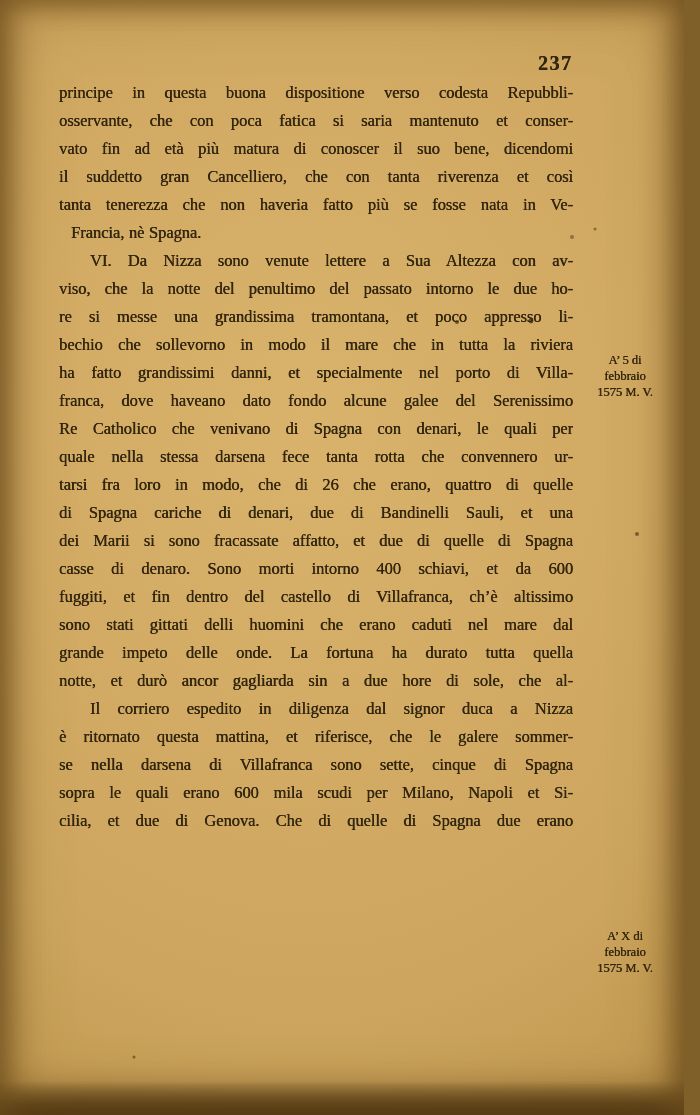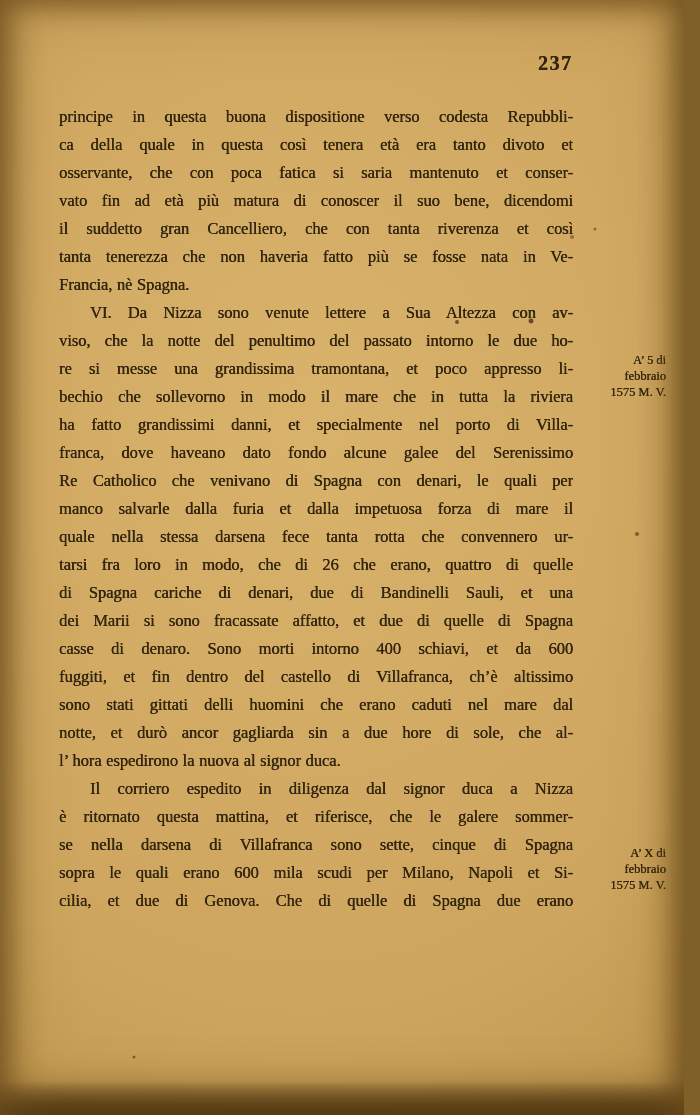--- a/index.html
+++ b/index.html
@@ -17,37 +17,37 @@
       var(--paper,#cda55e) 55%,
       var(--paper-dark,#b48a40) 100%);
     color:var(--ink,#33260f);
   }
   .pagenum{
     position:absolute;top:52px;left:538px;
     font-size:20px;font-weight:bold;letter-spacing:1.5px;
     text-shadow:0.3px 0 currentColor;
   }
   .text-block{
-    position:absolute;top:103px;left:59px;width:514px;
+    position:absolute;top:79px;left:59px;width:514px;
   }
   .text-line{
     font-size:16.5px;line-height:28px;height:28px;overflow:hidden;
     letter-spacing:-0.05px;word-spacing:0.5px;
     text-shadow:0.35px 0 currentColor;
   }
   .j{text-align:justify;text-align-last:justify;}
-  .l{text-align:center;text-align-last:left;}
+  .l{text-align:center;text-align-last:left;margin-left:12px;}
   .i{text-indent:31px;}
   .margin-note{
-    position:absolute;left:584px;width:82px;text-align:right;
+    position:absolute;left:584px;width:82px;text-align:center;
     font-size:12.5px;line-height:16px;
     text-shadow:0.3px 0 currentColor;
   }
   .note-1{top:352px;}
-  .note-2{top:845px;}
+  .note-2{top:928px;}
   .specks{
     position:absolute;top:0;left:0;width:2px;height:2px;border-radius:50%;
     pointer-events:none;
     box-shadow:
       456px 321px 0 1px rgba(62,44,16,.7),
       530px 320px 0 1.5px rgba(62,44,16,.75),
       636px 533px 0 1px rgba(62,44,16,.6),
       594px 228px 0 0.5px rgba(62,44,16,.5),
       571px 236px 0 1px rgba(62,44,16,.45),
       133px 1056px 0 0.5px rgba(62,44,16,.55);
@@ -70,43 +70,41 @@
 </style>
 </head>
 <body>
 
 <div class="paper">
 
   <div class="pagenum">237</div>
 
   <div class="text-block">
       <div class="text-line j">principe in questa buona dispositione verso codesta Repubbli-</div>
-      <div class="text-line j">ca della quale in questa così tenera età era tanto divoto et</div>
       <div class="text-line j">osservante, che con poca fatica si saria mantenuto et conser-</div>
       <div class="text-line j">vato fin ad età più matura di conoscer il suo bene, dicendomi</div>
       <div class="text-line j">il suddetto gran Cancelliero, che con tanta riverenza et così</div>
       <div class="text-line j">tanta tenerezza che non haveria fatto più se fosse nata in Ve-</div>
       <div class="text-line l">Francia, nè Spagna.</div>
       <div class="text-line j i">VI. Da Nizza sono venute lettere a Sua Altezza con av-</div>
       <div class="text-line j">viso, che la notte del penultimo del passato intorno le due ho-</div>
       <div class="text-line j">re si messe una grandissima tramontana, et poco appresso li-</div>
       <div class="text-line j">bechio che sollevorno in modo il mare che in tutta la riviera</div>
       <div class="text-line j">ha fatto grandissimi danni, et specialmente nel porto di Villa-</div>
       <div class="text-line j">franca, dove haveano dato fondo alcune galee del Serenissimo</div>
       <div class="text-line j">Re Catholico che venivano di Spagna con denari, le quali per</div>
-      <div class="text-line j">manco salvarle dalla furia et dalla impetuosa forza di mare il</div>
       <div class="text-line j">quale nella stessa darsena fece tanta rotta che convennero ur-</div>
       <div class="text-line j">tarsi fra loro in modo, che di 26 che erano, quattro di quelle</div>
       <div class="text-line j">di Spagna cariche di denari, due di Bandinelli Sauli, et una</div>
       <div class="text-line j">dei Marii si sono fracassate affatto, et due di quelle di Spagna</div>
       <div class="text-line j">casse di denaro. Sono morti intorno 400 schiavi, et da 600</div>
       <div class="text-line j">fuggiti, et fin dentro del castello di Villafranca, ch’è altissimo</div>
       <div class="text-line j">sono stati gittati delli huomini che erano caduti nel mare dal</div>
+      <div class="text-line j">grande impeto delle onde. La fortuna ha durato tutta quella</div>
       <div class="text-line j">notte, et durò ancor gagliarda sin a due hore di sole, che al-</div>
-      <div class="text-line l">l’ hora espedirono la nuova al signor duca.</div>
       <div class="text-line j i">Il corriero espedito in diligenza dal signor duca a Nizza</div>
       <div class="text-line j">è ritornato questa mattina, et riferisce, che le galere sommer-</div>
       <div class="text-line j">se nella darsena di Villafranca sono sette, cinque di Spagna</div>
       <div class="text-line j">sopra le quali erano 600 mila scudi per Milano, Napoli et Si-</div>
       <div class="text-line j">cilia, et due di Genova. Che di quelle di Spagna due erano</div>
     </div>
 
   <div class="margin-note note-1">
     <div>A’ 5 di</div>
     <div>febbraio</div>

